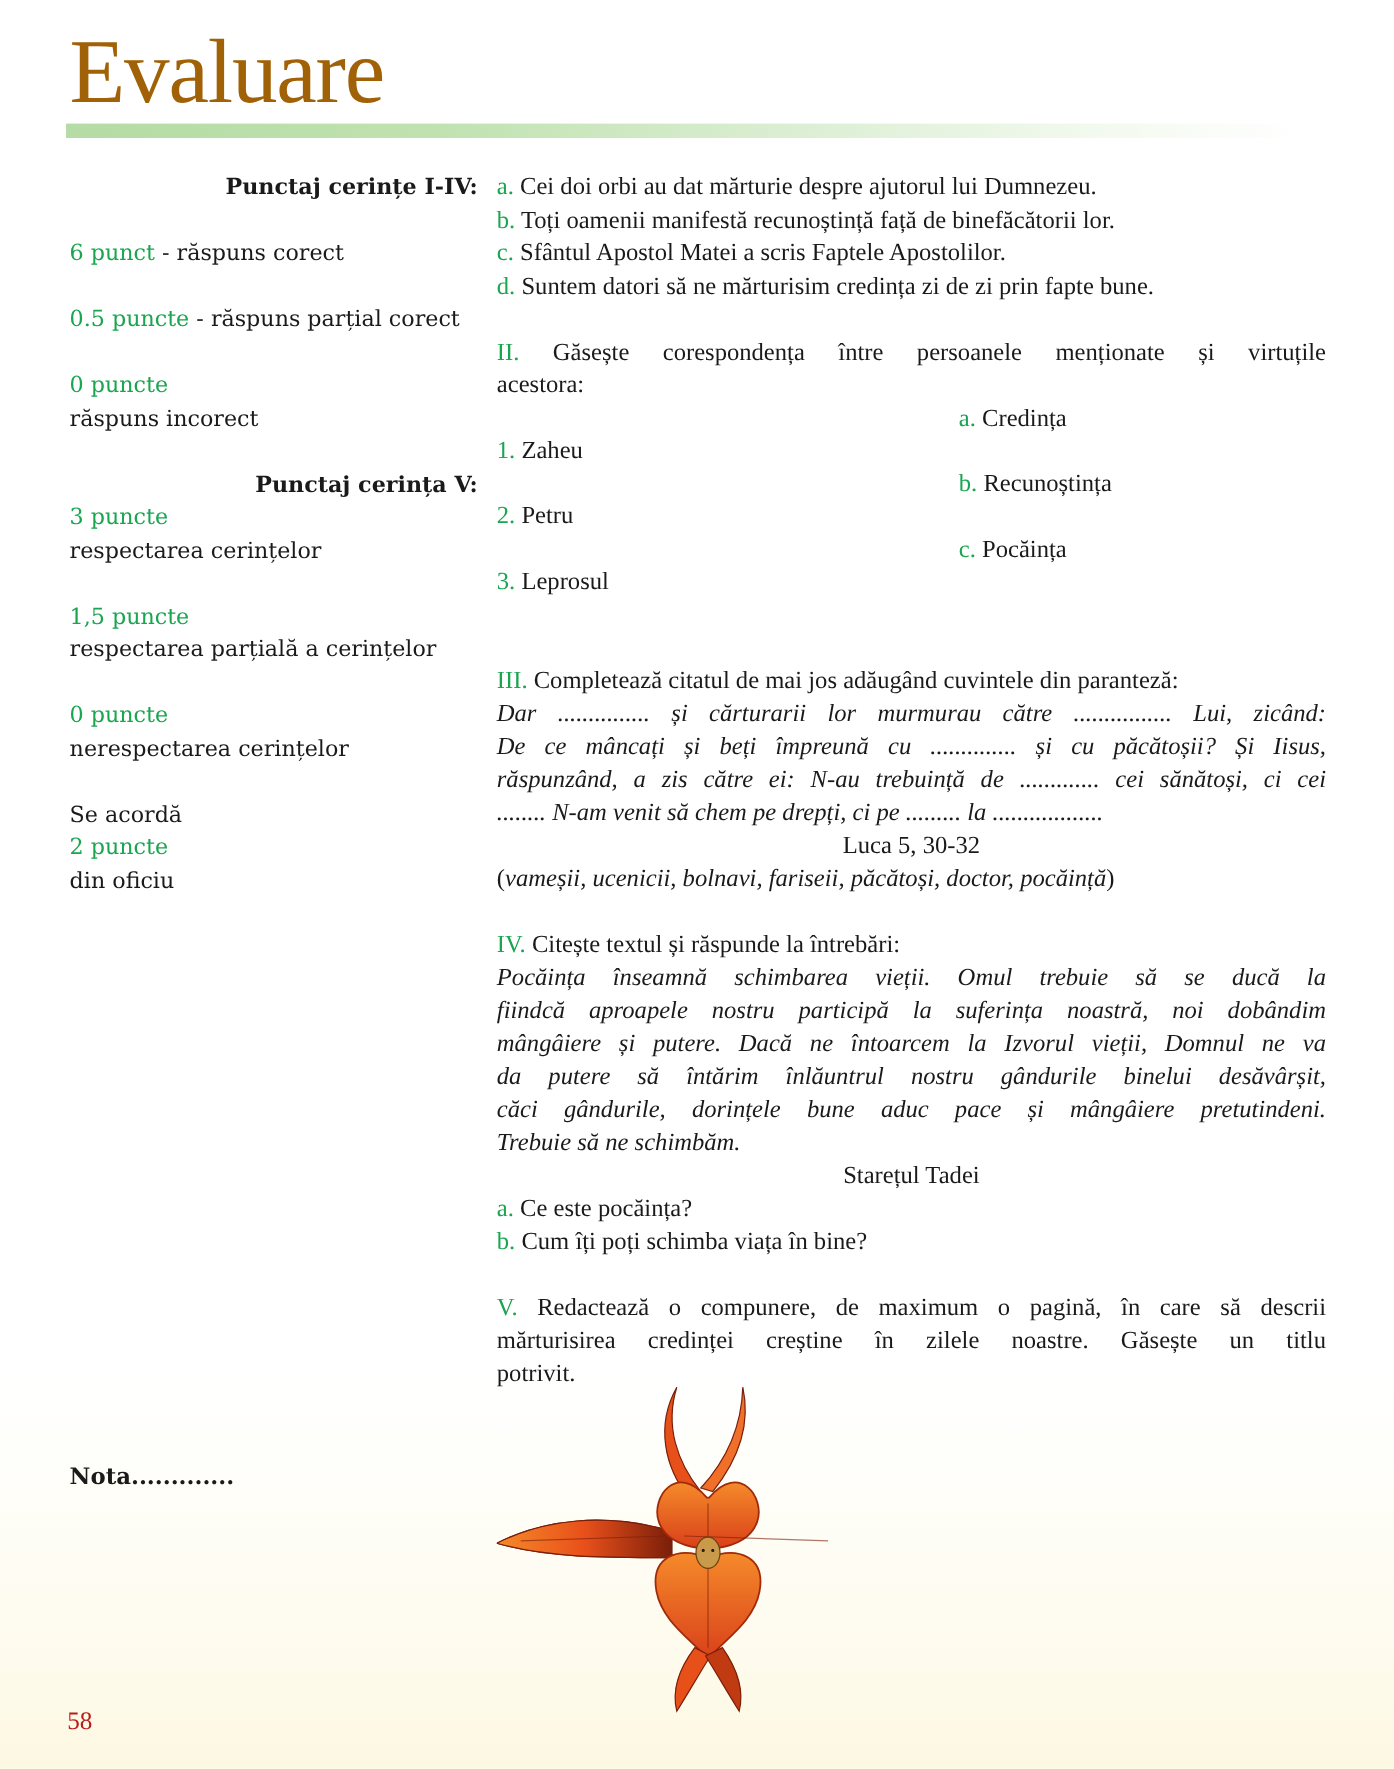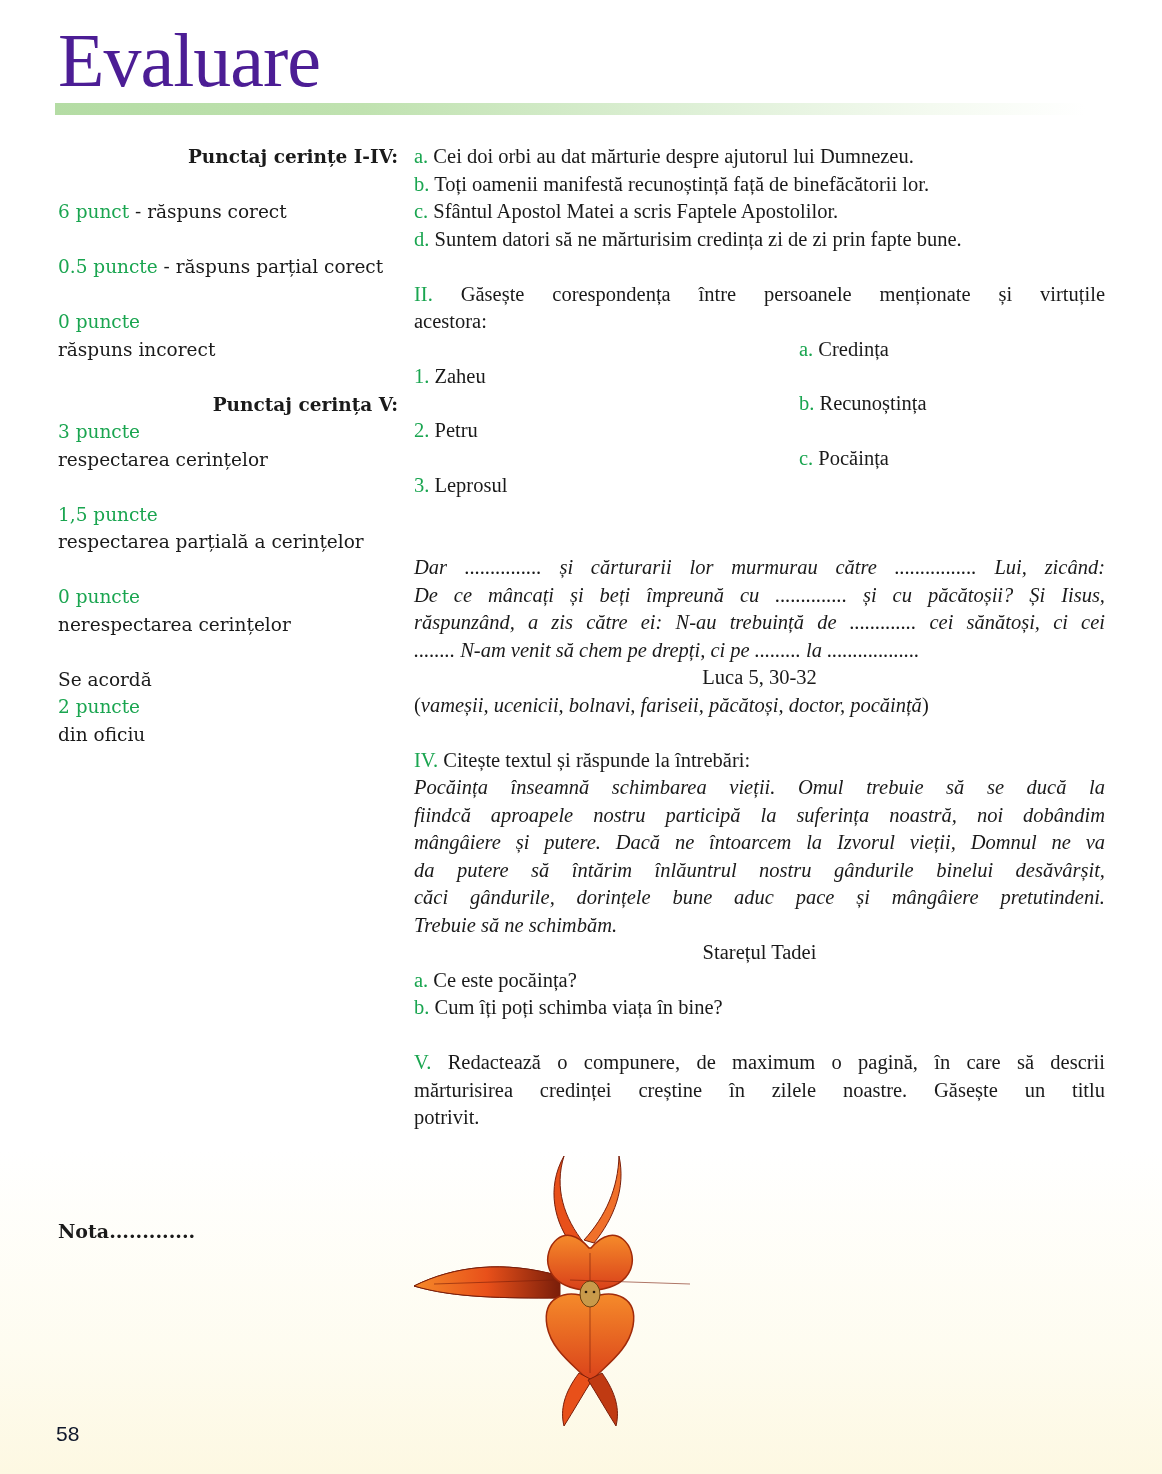--- a/index.html
+++ b/index.html
@@ -5,21 +5,21 @@
   html, body { margin: 0; padding: 0; }
   body {
     width: 1162px; height: 1474px; position: relative; overflow: hidden;
     background: linear-gradient(to bottom, #ffffff 0px, #ffffff 1150px, #fefcf0 1350px, #fdf8e2 1474px);
     font-family: "DejaVu Serif", "Liberation Serif", serif;
     color: #1a1a1a;
   }
   .title {
     position: absolute; left: 58px; top: 22px;
     font-family: "Liberation Serif", "DejaVu Serif", serif;
-    font-size: 76px; color: #4c1d95; letter-spacing: -1px; line-height: 1;
+    font-size: 76px; color: #a16207; letter-spacing: -1px; line-height: 1;
   }
   .title-bar {
     position: absolute; left: 55px; top: 103px; width: 1030px; height: 12px;
     background: linear-gradient(to right, #b4dca4 0%, #c0e2b0 30%, #dcefd4 60%, #f4faf0 85%, rgba(255,255,255,0) 100%);
   }
   .g { color: #1aa550; }
   .left-col {
     position: absolute; left: 58px; top: 143px; width: 340px;
     font-size: 18.5px; line-height: 27.5px;
   }
@@ -36,21 +36,21 @@
   .it { font-style: italic; }
   .right { text-align: center; }
   .match-row { display: flex; }
   .match-row .l { width: 385px; margin-top: 27px; }
   .nota {
     position: absolute; left: 58px; top: 1220px;
     font-size: 19px; font-weight: bold;
   }
   .pageno {
     position: absolute; left: 56px; top: 1422px;
-    font-family: Liberation Sans, sans-serif; font-size: 21px; color: #0f172a;
+    font-family: Liberation Serif, serif; font-size: 21px; color: #b91c1c;
   }
   .seraph {
     position: absolute; left: 414px; top: 1148px; width: 296px; height: 280px;
   }
 </style>
 </head>
 <body>
 
 <div class="title">Evaluare</div>
 <div class="title-bar"></div>
@@ -100,20 +100,21 @@
     <div class="l"><span class="g">2.</span><span> Petru</span></div>
     <div><span class="g">b.</span><span> Recunoștința</span></div>
   </div>
   <div class="match-row">
     <div class="l"><span class="g">3.</span><span> Leprosul</span></div>
     <div><span class="g">c.</span><span> Pocăința</span></div>
   </div>
   <div class="spacer"></div>
   <div class="spacer"></div>
 
+  <div class="line"><span class="g">III.</span><span> Completează citatul de mai jos adăugând cuvintele din paranteză:</span></div>
   <div class="it justify-last">Dar ............... și cărturarii lor murmurau către ................ Lui, zicând:</div>
   <div class="it justify-last">De ce mâncați și beți împreună cu .............. și cu păcătoșii? Și Iisus,</div>
   <div class="it justify-last">răspunzând, a zis către ei: N-au trebuință de ............. cei sănătoși, ci cei</div>
   <div class="it line">........ N-am venit să chem pe drepți, ci pe ......... la ..................</div>
   <div class="right">Luca  5, 30-32</div>
   <div class="line"><span>(</span><span class="it">vameșii, ucenicii, bolnavi, fariseii, păcătoși, doctor, pocăință</span><span>)</span></div>
   <div class="spacer"></div>
 
   <div class="line"><span class="g">IV.</span><span> Citește textul și răspunde la întrebări:</span></div>
   <div class="it justify-last">Pocăința înseamnă schimbarea vieții. Omul trebuie să se ducă la</div>

